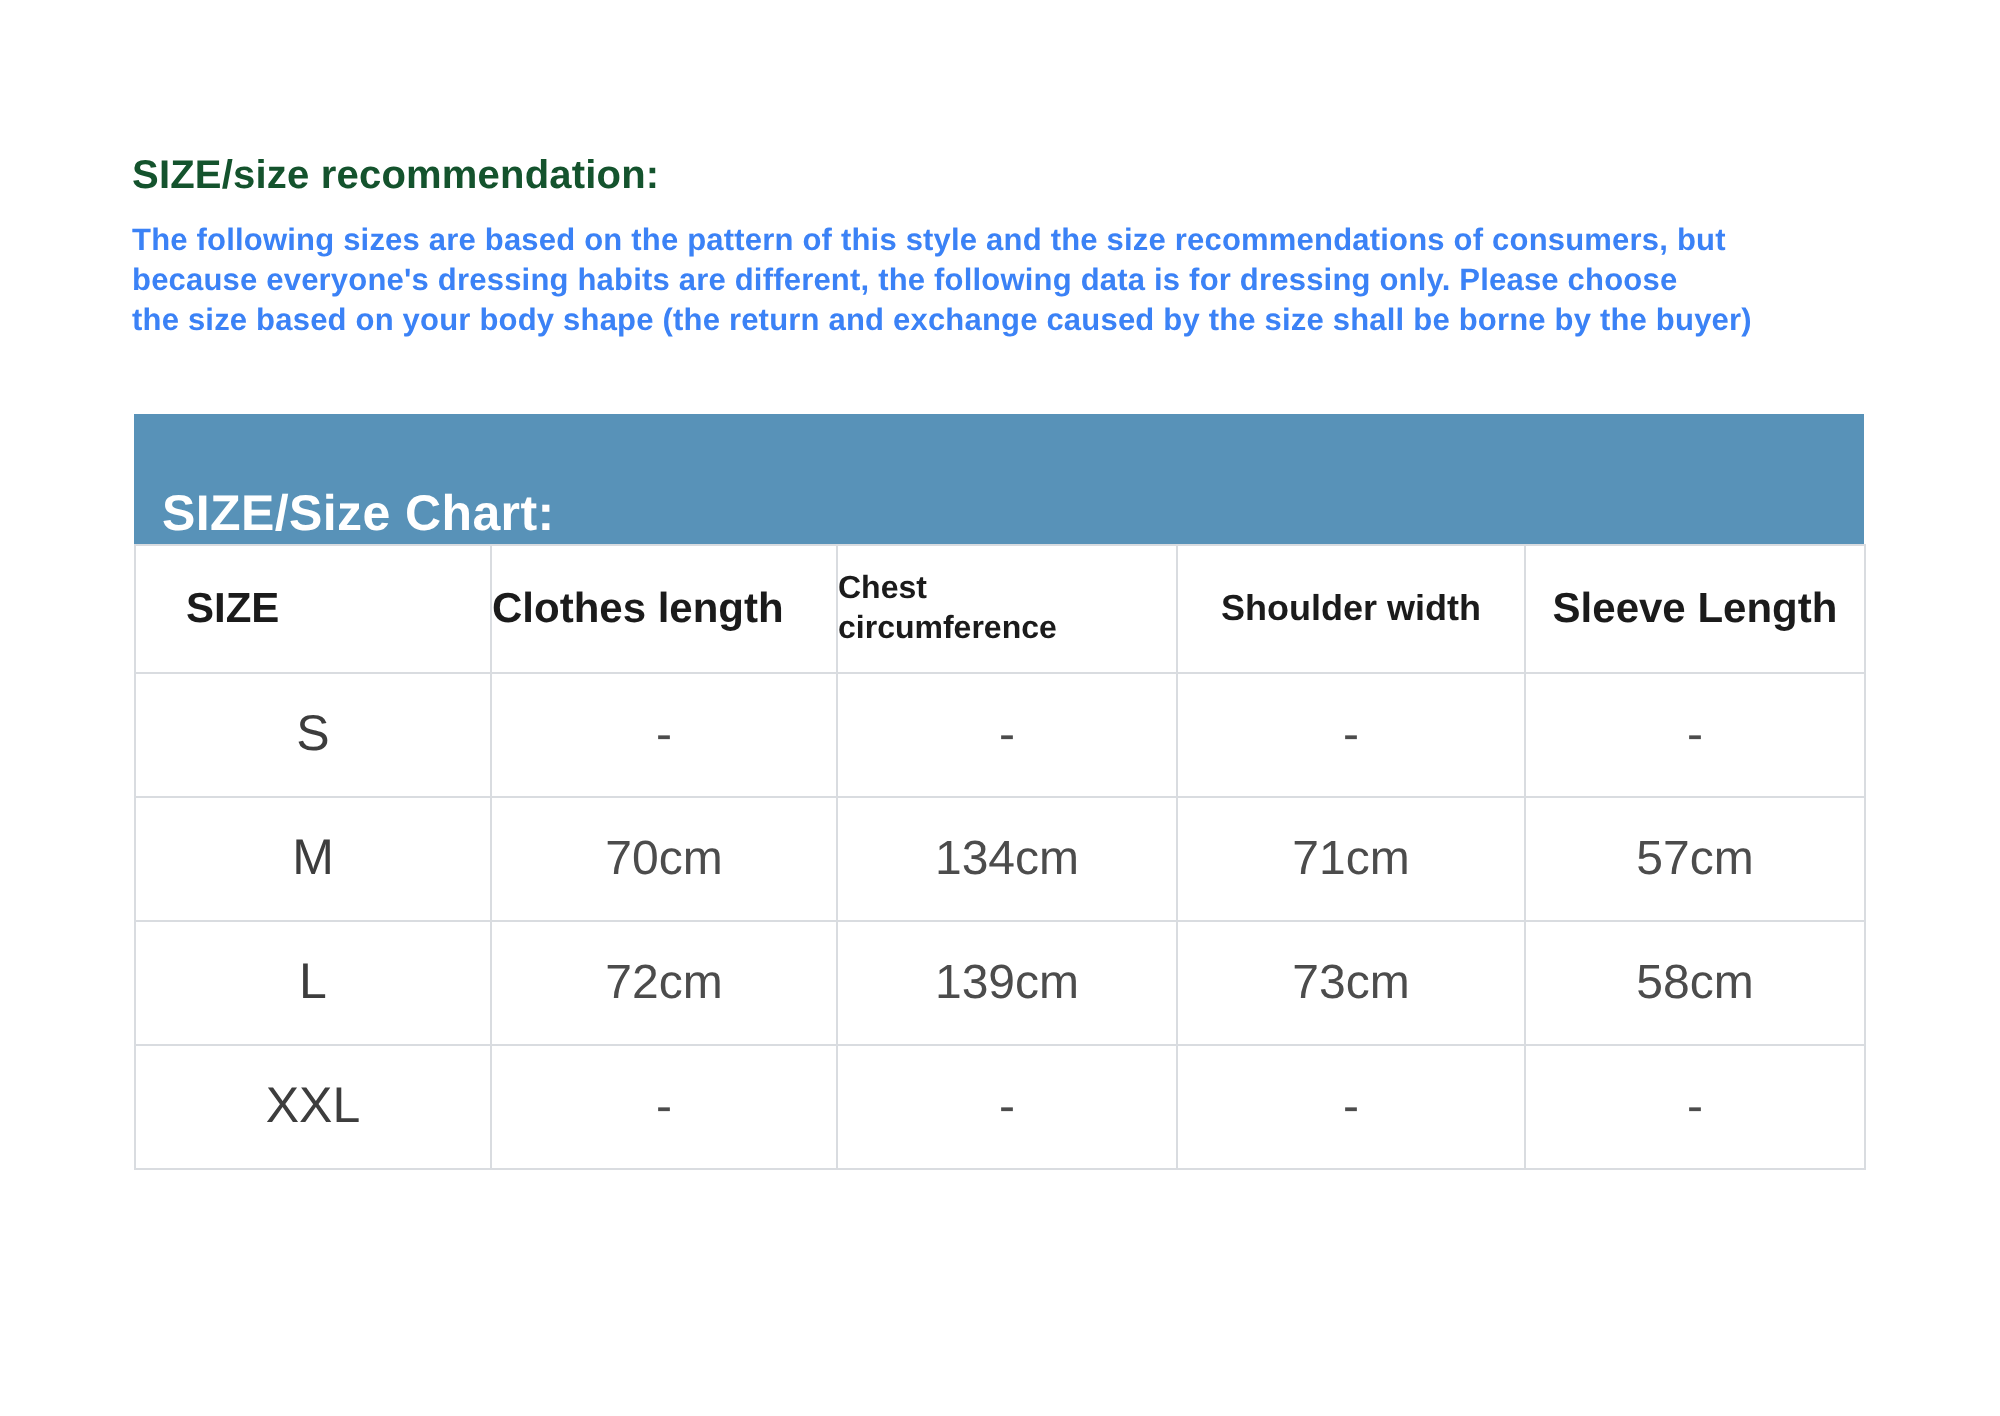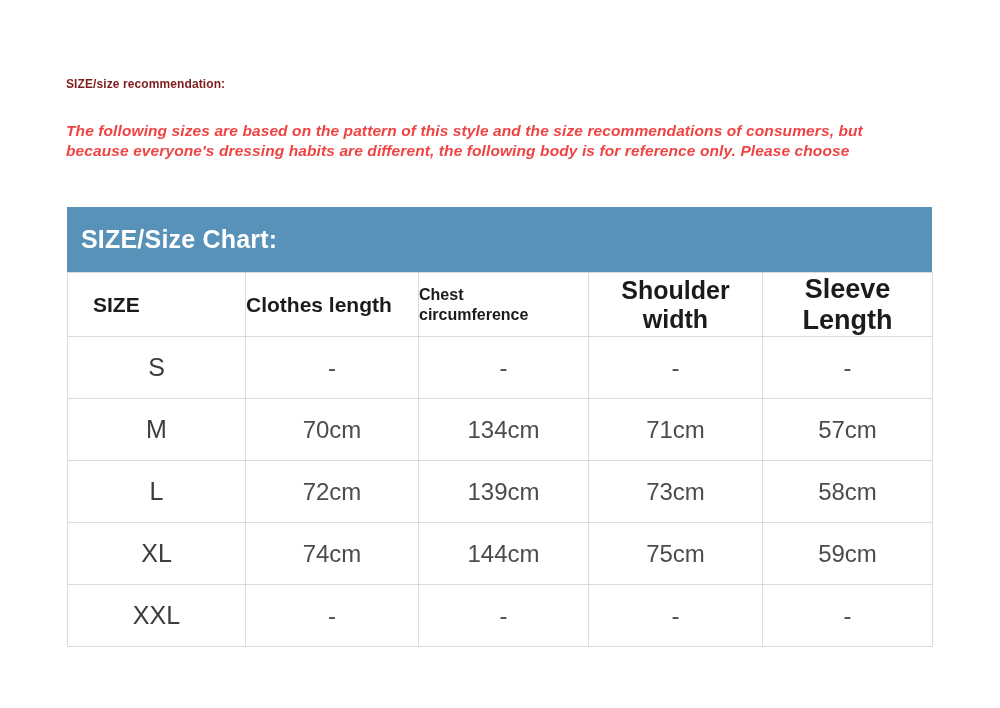--- a/index.html
+++ b/index.html
@@ -6,34 +6,34 @@
   html, body { margin: 0; padding: 0; background: #ffffff; }
   body {
     width: 1000px; height: 708px;
     font-family: "Liberation Sans", sans-serif;
     position: relative; overflow: hidden;
   }
   .page { position: relative; width: 1000px; height: 708px; background: #ffffff; }
 
   .rec-heading {
     position: absolute; left: 66px; top: 77px; margin: 0;
-    font-size: 12px; font-weight: bold; color: #7f1d1d;
+    font-size: 20px; font-weight: bold; color: #14532d;
     letter-spacing: 0.1px;
   }
   .rec-text {
-    position: absolute; left: 66px; top: 121px;
-    font-size: 15.5px; font-weight: bold; color: #ef4444;
-    line-height: 19.8px; white-space: nowrap; letter-spacing: 0.1px; font-style: italic;
+    position: absolute; left: 66px; top: 111px;
+    font-size: 15.5px; font-weight: bold; color: #3b82f6;
+    line-height: 19.8px; white-space: nowrap; letter-spacing: 0.1px;
   }
 
   .chart-title-bar {
     position: absolute; left: 67px; top: 207px;
     width: 865px; height: 65px;
     background: #5892b8;
-    display: flex; align-items: center;
+    display: flex; align-items: flex-end;
   }
   .chart-title {
     color: #ffffff; font-weight: bold; font-size: 25px;
     padding-left: 14px; letter-spacing: 0.2px;
   }
 
   .size-table {
     position: absolute; left: 67px; top: 272px;
     width: 865px; border-collapse: collapse; table-layout: fixed;
     background: #ffffff;
@@ -41,41 +41,42 @@
   .size-table th, .size-table td {
     border: 1px solid #d9dce0; padding: 0; vertical-align: middle;
   }
   .size-table thead th {
     height: 64px; font-weight: bold; color: #1b1b1b; background: #ffffff;
   }
   th.col-size      { text-align: left;  padding-left: 25px; font-size: 21px; }
   th.col-clothes   { text-align: left; padding-right: 5px; font-size: 21px; }
   th.col-chest     { text-align: left;  padding-right: 34px;
                      font-size: 16px; line-height: 1.25; }
-  th.col-shoulder  { text-align: center; font-size: 25px; margin-top: 14px; }
-  th.col-sleeve    { font-size: 27px; }
+  th.col-shoulder  { text-align: center; font-size: 18px; margin-top: 14px; }
+  th.col-sleeve    { font-size: 21px; }
 
   .size-table tbody td {
     height: 62px; text-align: center;
     font-size: 24px; color: #4c4c4c;
   }
   .size-table tbody td.size-cell {
     font-size: 25px; color: #3d3d3d;
   }
 </style>
 </head>
 <body>
 
 <div class="page">
 
   <h2 class="rec-heading">SIZE/size recommendation:</h2>
 
   <div class="rec-text">
     <div class="rec-line">The following sizes are based on the pattern of this style and the size recommendations of consumers, but</div>
-    <div class="rec-line">because everyone's dressing habits are different, the following body is for reference only. Please choose</div>
+    <div class="rec-line">because everyone's dressing habits are different, the following data is for dressing only. Please choose</div>
+    <div class="rec-line">the size based on your body shape (the return and exchange caused by the size shall be borne by the buyer)</div>
   </div>
 
   <div class="chart-title-bar">
     <span class="chart-title">SIZE/Size Chart:</span>
   </div>
 
   <table class="size-table">
     <colgroup>
       <col style="width:178px">
       <col style="width:173px">
@@ -108,27 +109,20 @@
         <td>57cm</td>
       </tr>
       <tr>
         <td class="size-cell">L</td>
         <td>72cm</td>
         <td>139cm</td>
         <td>73cm</td>
         <td>58cm</td>
       </tr>
       <tr>
-        <td class="size-cell">XL</td>
-        <td>74cm</td>
-        <td>144cm</td>
-        <td>75cm</td>
-        <td>59cm</td>
-      </tr>
-      <tr>
         <td class="size-cell">XXL</td>
         <td>-</td>
         <td>-</td>
         <td>-</td>
         <td>-</td>
       </tr>
     </tbody>
   </table>
 
 </div>

